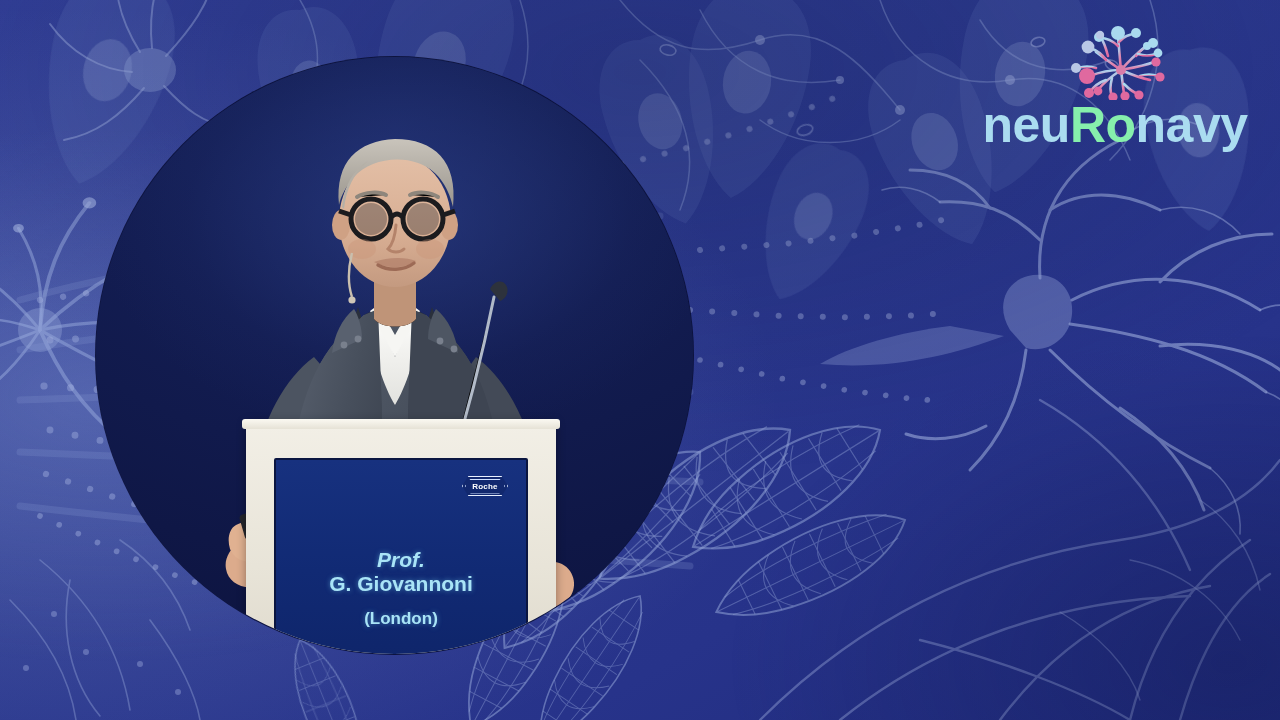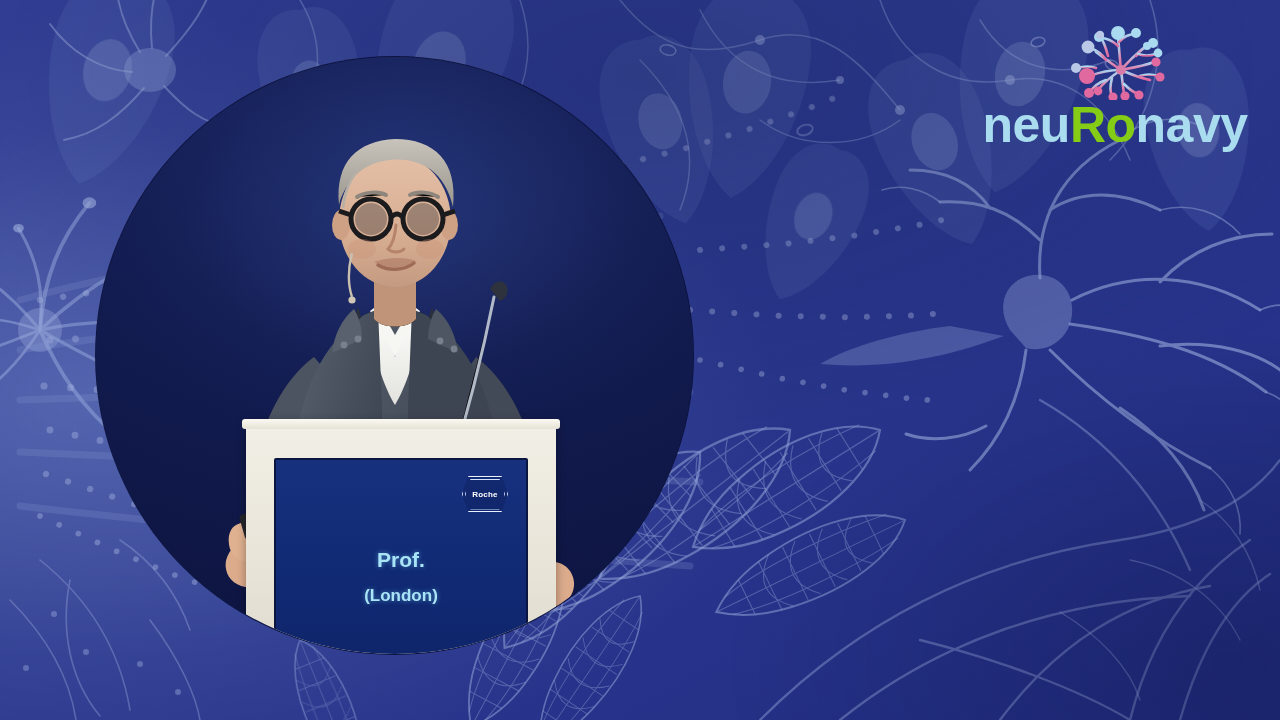--- a/index.html
+++ b/index.html
@@ -78,28 +78,28 @@
     overflow:hidden;
   }
   .podium-text{
     position:absolute; left:0; right:0; top:88px;
     text-align:center;
     color:#a9e4f7;
     font-weight:700;
     line-height:1.12;
     text-shadow:0 0 5px rgba(110,200,235,.55);
   }
-  .pt-1{ font-size:21px; }
+  .pt-1{ font-size:21px;font-style:italic; }
   .pt-2{ font-size:21px; }
   .pt-3{ font-size:17px; margin-top:14px; }
 
   
   .roche{
     position:absolute; right:18px; top:16px;
-    width:46px; height:36px;
+    width:46px; height:20px;
   }
   .roche .hex{
     position:absolute; inset:0;
     border:1.4px solid #e9f1ff;
     background:rgba(12,30,90,.4);
     clip-path:polygon(14% 0%, 86% 0%, 100% 50%, 86% 100%, 14% 100%, 0% 50%);
   }
   .roche .hex-inner{
     position:absolute; left:3px; top:2.5px; right:3px; bottom:2.5px;
     border:1px solid #cfe0ff;
@@ -121,21 +121,21 @@
   #brand-word{
     position:absolute; left:0; right:0; bottom:0;
     text-align:center;
     font-size:50px;
     font-weight:700;
     letter-spacing:-0.5px;
     line-height:1;
     white-space:nowrap;
   }
   .w-blue{ color:#aadcf0; }
-  .w-pink{ color:#84cc16; }
+  .w-pink{ color:#86efac; }
 
   .sr{ position:absolute; width:1px;height:1px;overflow:hidden;clip:rect(0 0 0 0); }
 </style>
 </head>
 <body>
 
 <div id="stage">
 
   <svg id="bg-art" viewBox="0 0 1280 720" preserveAspectRatio="xMidYMid slice" aria-hidden="true">
     <defs>
@@ -493,20 +493,21 @@
     <div class="podium">
       <div class="podium-top"></div>
       <div class="podium-screen">
         <div class="roche">
           <div class="hex"></div>
           <div class="hex-inner"></div>
           <div class="rtxt">Roche</div>
         </div>
         <div class="podium-text">
           <div class="pt-1">Prof.</div>
+          <div class="pt-2">G. Giovannoni</div>
           <div class="pt-3">(London)</div>
         </div>
       </div>
     </div>
   </div>
 
   <div id="brand">
     <svg id="brand-mark" viewBox="0 0 110 84" aria-hidden="true">
       <defs>
         <linearGradient id="neuGrad" x1="0.35" y1="0" x2="0.6" y2="1">

